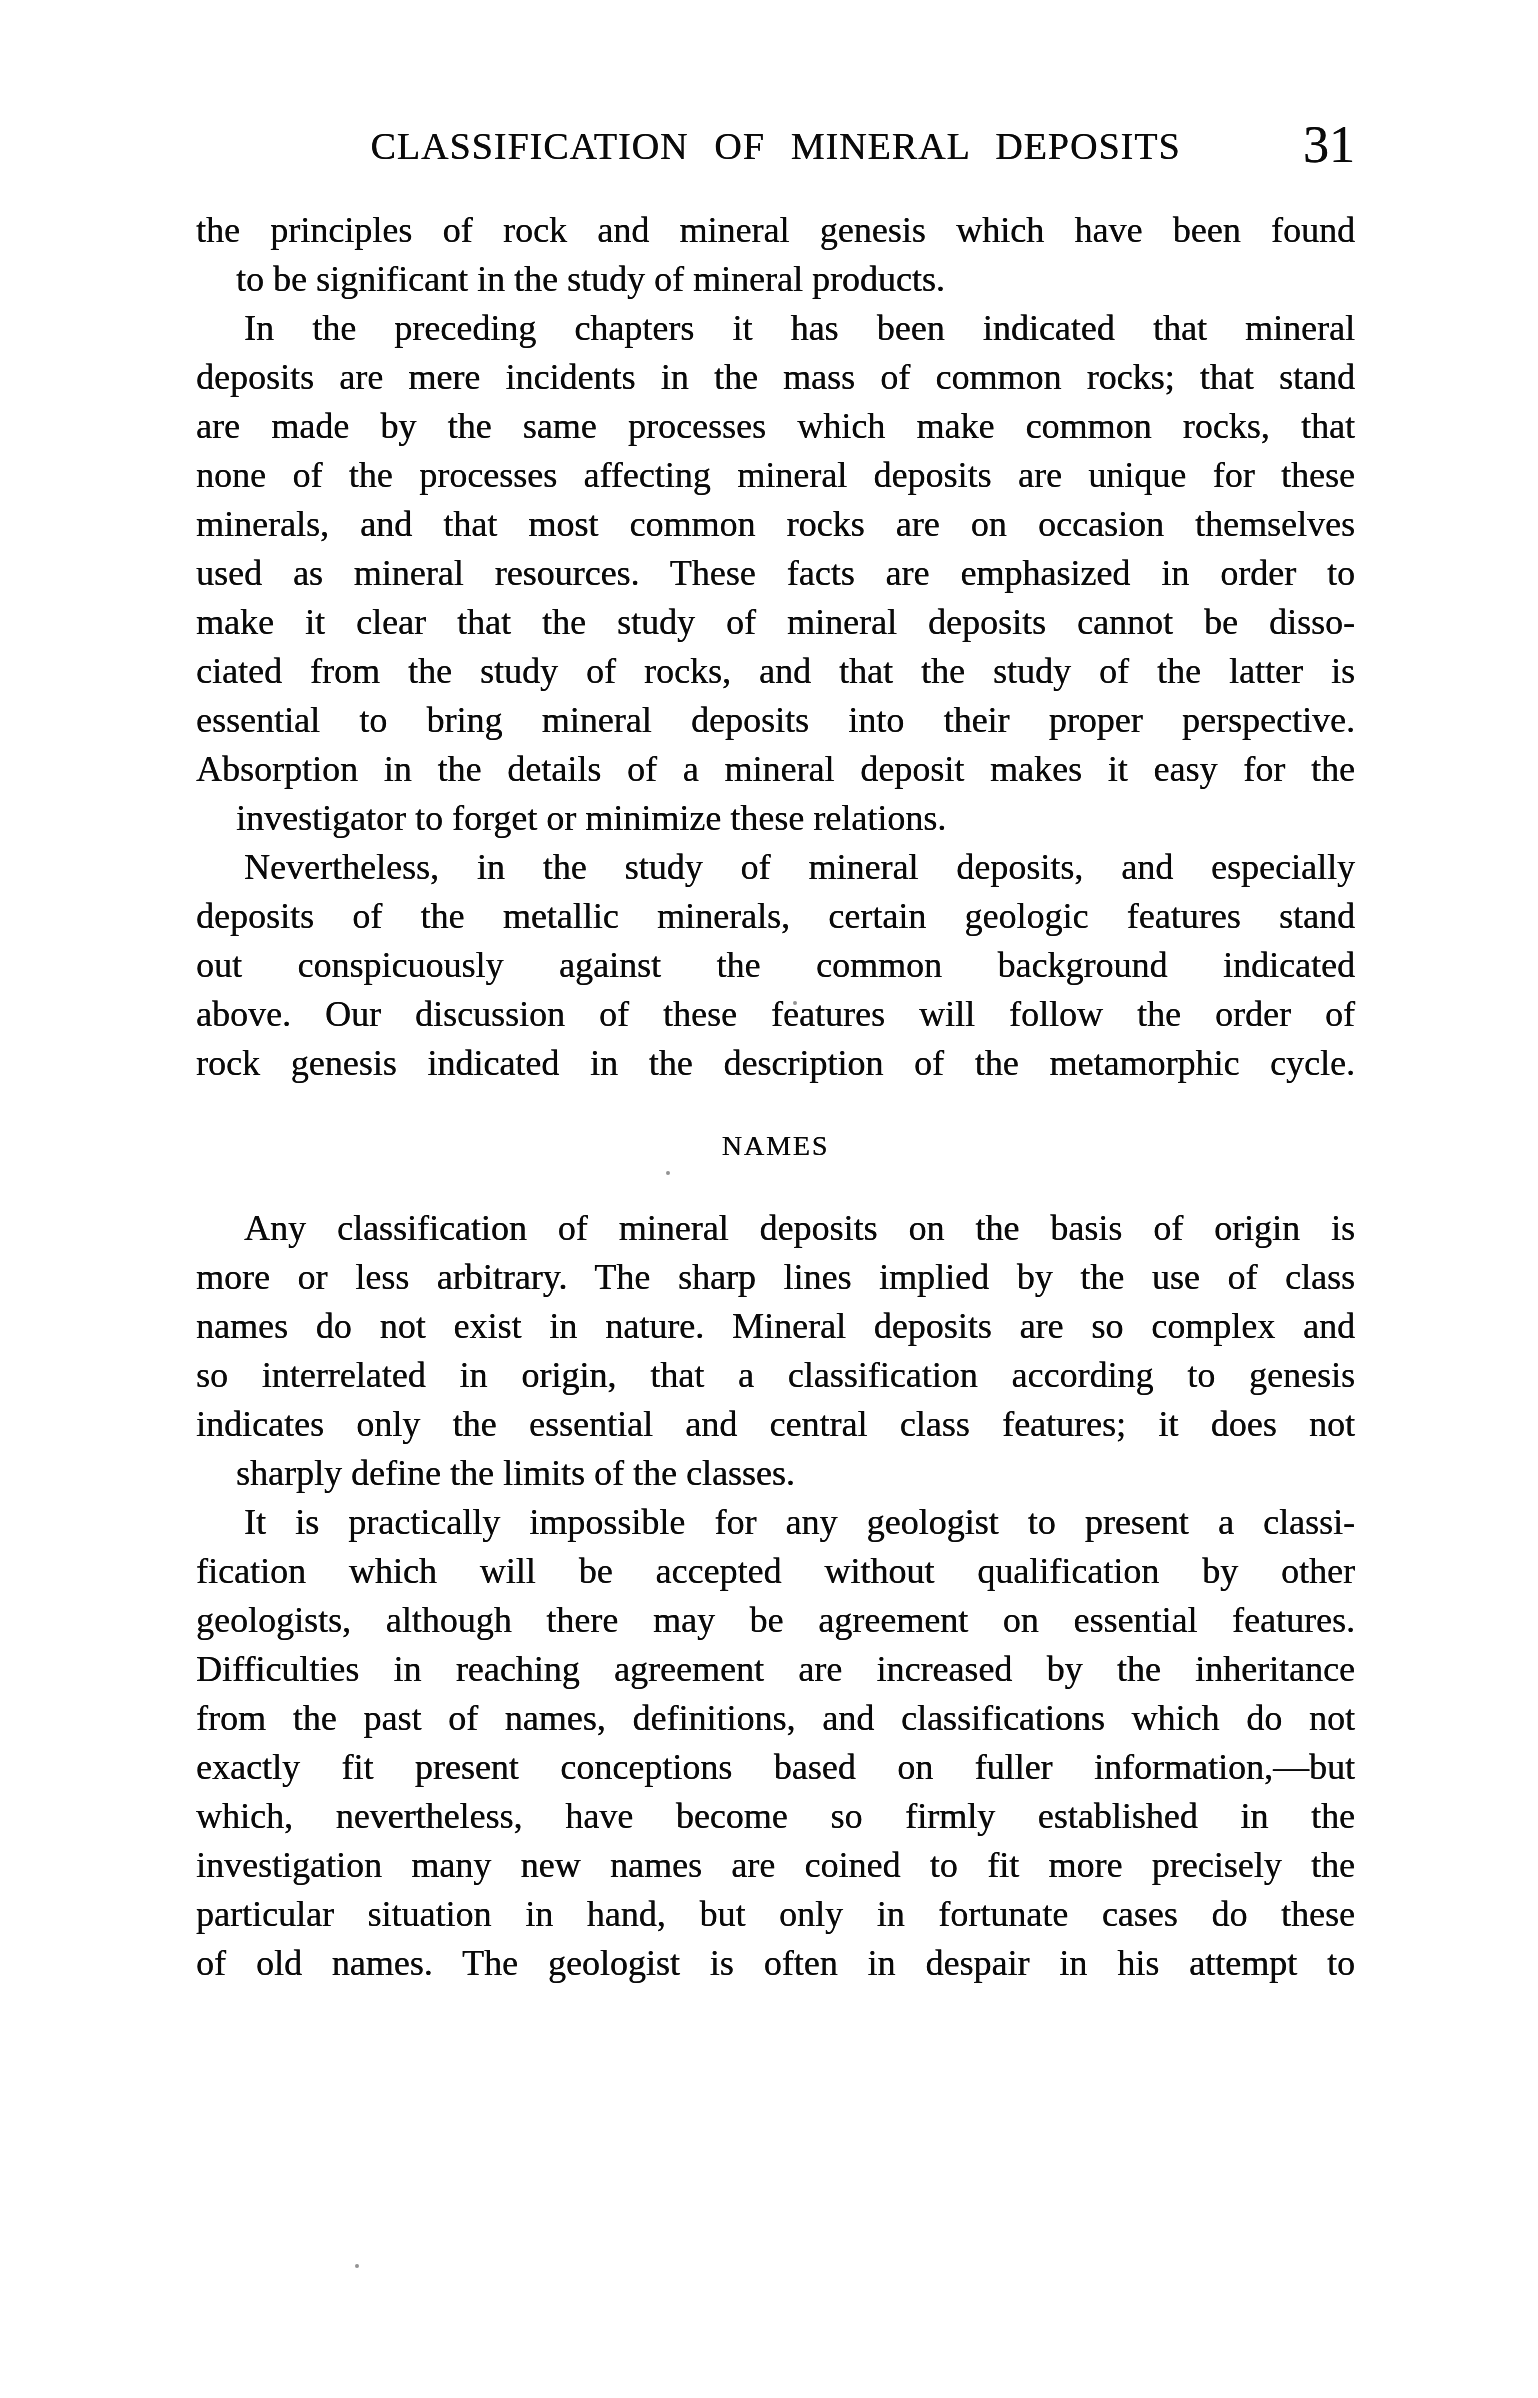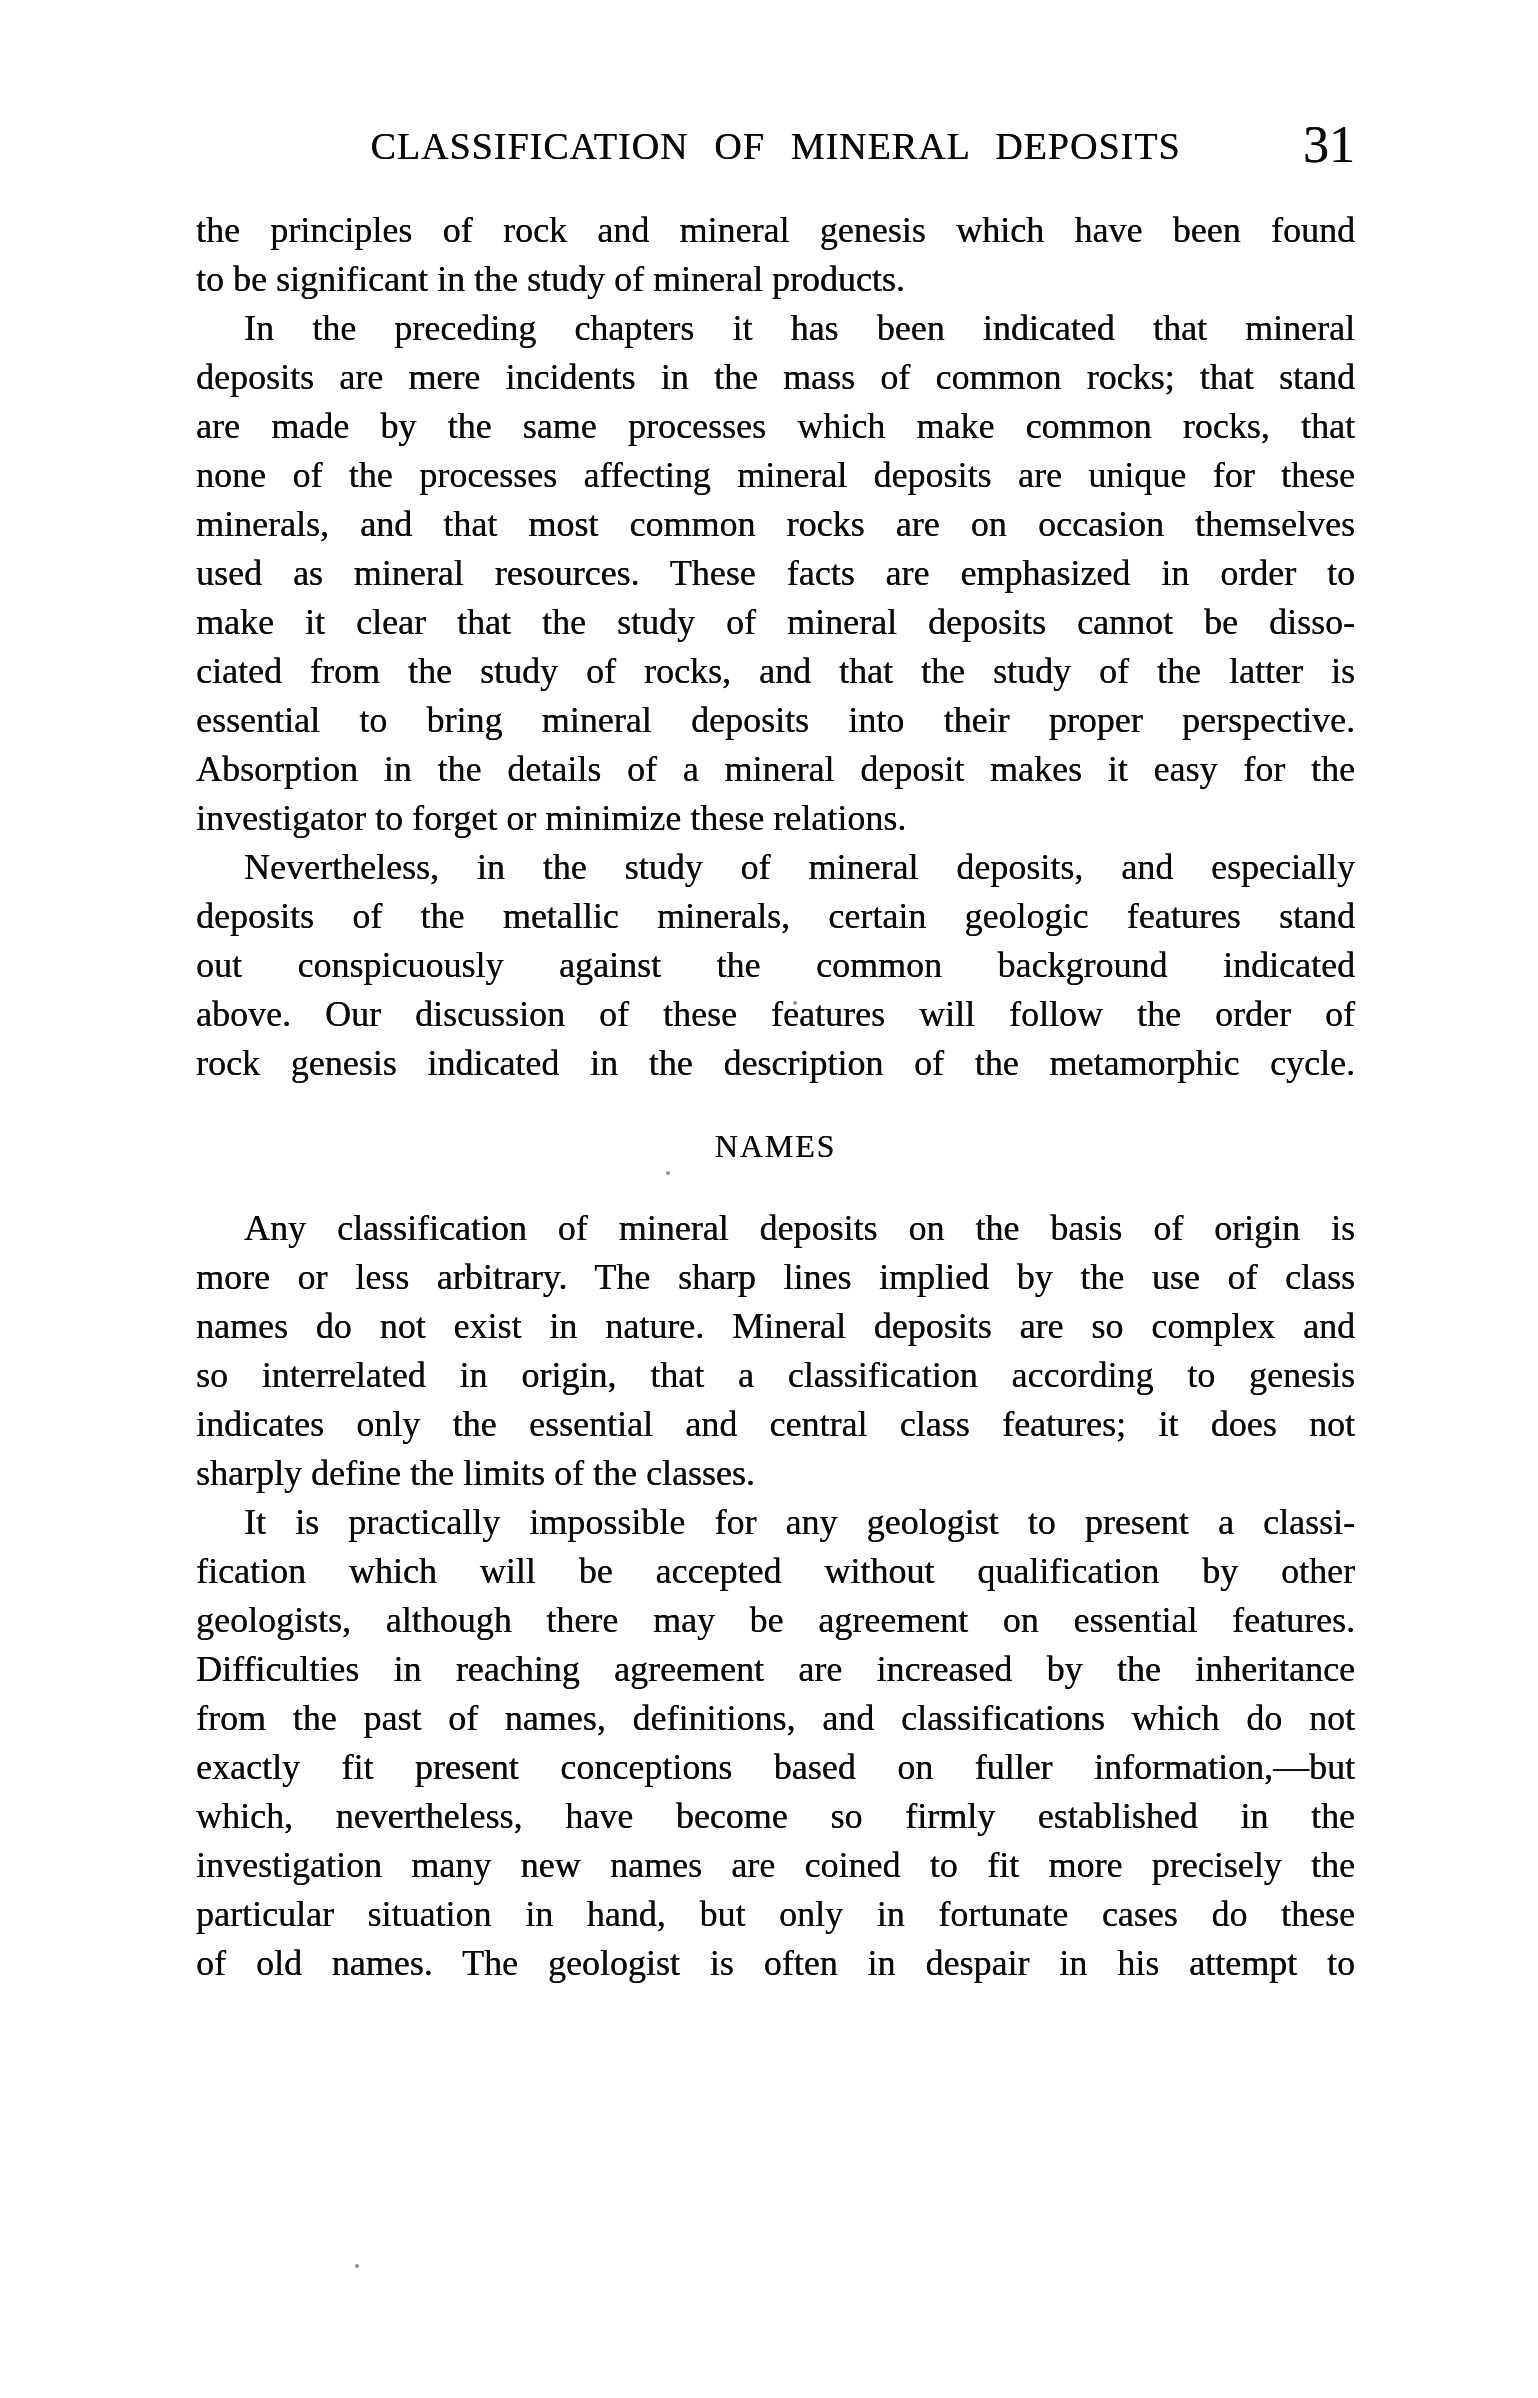--- a/index.html
+++ b/index.html
@@ -48,26 +48,26 @@
     font-size: 36px;
     line-height: 49px;
   }
   .paragraph { margin: 0; }
   .line {
     height: 49px;
     text-align: justify;
     text-align-last: justify;
   }
   .line.indent { text-indent: 48px; }
-  .line.short { text-align-last: left; }
+  .line.short { text-align-last: left; margin-left: 40px; }
   .section-heading {
     height: 116px;
     line-height: 116px;
     text-align: center;
-    font-size: 32px;
+    font-size: 28px;
     letter-spacing: 1.9px;
   }
   .speck {
     position: absolute;
     width: 3.8px;
     height: 3.8px;
     border-radius: 50%;
     background: #3a3a3a;
     opacity: 0.55;
   }

